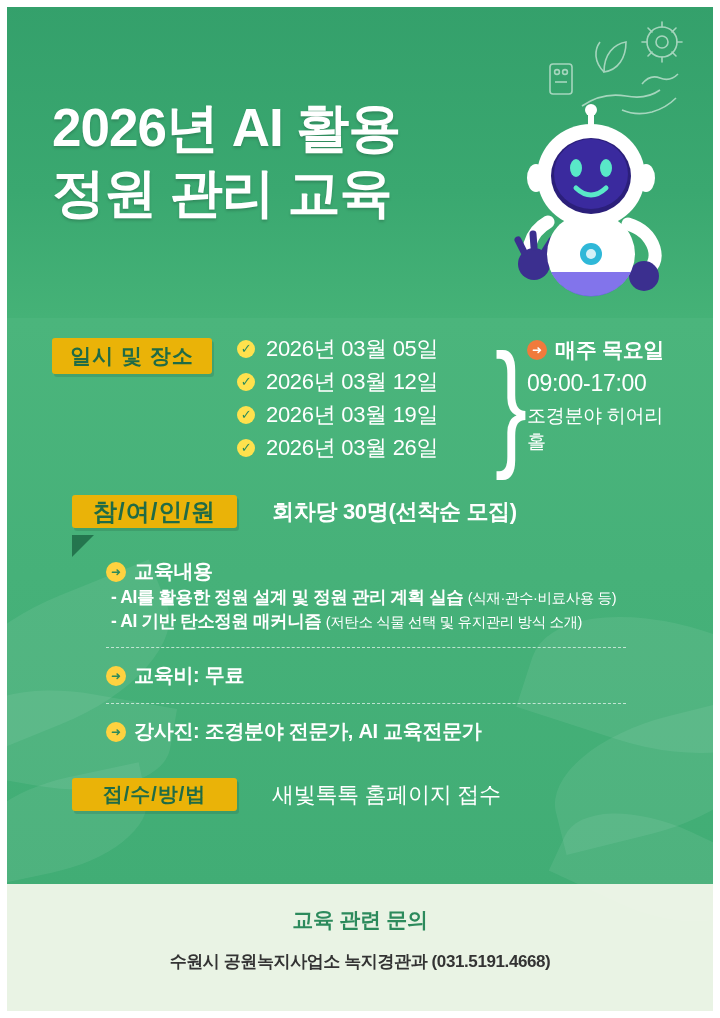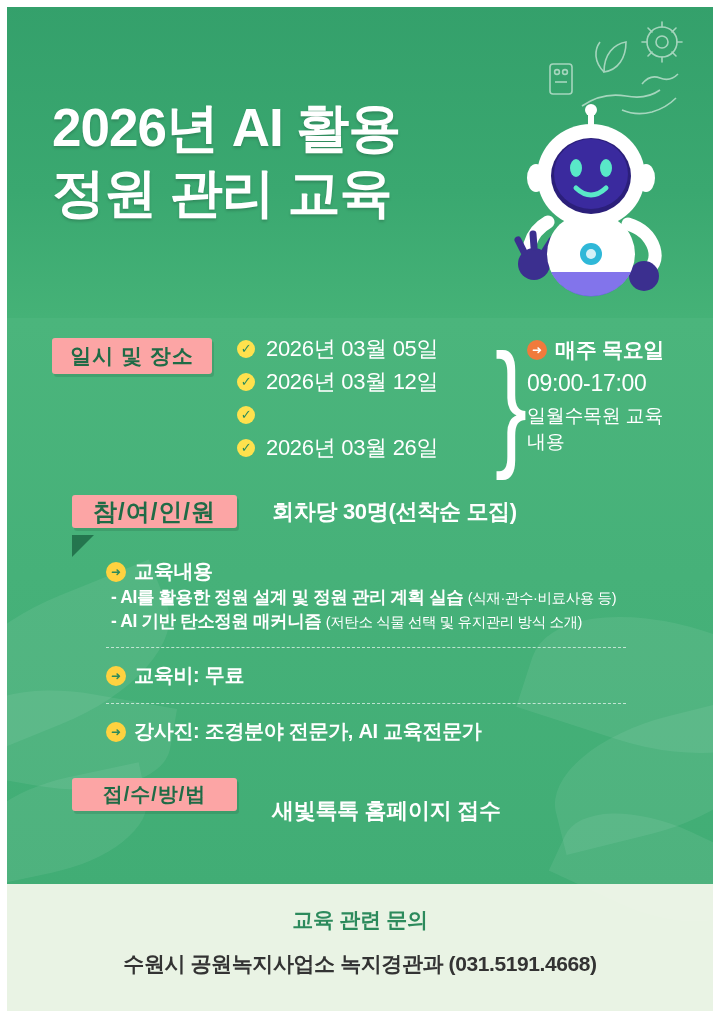--- a/index.html
+++ b/index.html
@@ -106,21 +106,21 @@
     text-shadow: 0 1px 2px rgba(0,0,0,0.15);
   }
   
   .robot {
     position: absolute;
     right: 34px; top: 104px;
     width: 190px; height: 215px;
   }
   
   .tag {
-    background: #fca5a5;
+    background: #eab308;
     color: #1f6b46;
     font-weight: bold;
     border-radius: 3px;
     display: inline-block;
     text-align: center;
     letter-spacing: 1px;
   }
   .tag.shadow { box-shadow: 2px 3px 0 rgba(0,0,0,0.10); }
 
   .row-datetime {
@@ -276,44 +276,44 @@
   }
   .tag-apply {
     position: absolute;
     left: 0; top: 0;
     width: 165px; height: 33px;
     line-height: 33px;
     font-size: 20px;
   }
   .apply-value {
     position: absolute;
-    left: 200px; top: 16px;
+    left: 200px; top: 0;
     height: 33px; line-height: 33px;
     color: #ffffff;
     font-size: 22px;
-    font-weight: bold;
+    font-weight: normal;
     letter-spacing: -0.3px;
   }
   
   .footer {
     position: absolute;
     left: 0; top: 884px;
     width: 720px; height: 134px;
     text-align: center;
   }
   .footer-title {
     margin-top: 22px;
     font-size: 21px;
     font-weight: bold;
     color: #2c8a5c;
     letter-spacing: -0.3px;
   }
   .footer-contact {
     margin-top: 16px;
-    font-size: 21px;
+    font-size: 17px;
     font-weight: bold;
     color: #333333;
     letter-spacing: -0.4px;
   }
 </style>
 </head>
 <body>
 
 <div class="poster">
 
@@ -395,36 +395,37 @@
       <div class="date-item">
         <span class="check">✓</span>
         <span>2026년 03월 05일</span>
       </div>
       <div class="date-item">
         <span class="check">✓</span>
         <span>2026년 03월 12일</span>
       </div>
       <div class="date-item">
         <span class="check">✓</span>
+        <span>2026년 03월 19일</span>
       </div>
       <div class="date-item">
         <span class="check">✓</span>
         <span>2026년 03월 26일</span>
       </div>
     </div>
 
     <div class="brace">}</div>
 
     <div class="when-block">
       <div class="when-weekly">
         <span class="arrow-circle">➜</span>
         <span>매주 목요일</span>
       </div>
       <div class="when-time">09:00-17:00</div>
-      <div class="when-place">일월수목원 교육내용</div>
+      <div class="when-place">조경분야 히어리홀</div>
     </div>
   </div>
 
   <div class="row-participants">
     <div class="tag tag-participants shadow">참/여/인/원</div>
     <div class="participants-value">회차당 30명(선착순 모집)</div>
   </div>
   <div class="corner-fold"></div>
 
   <div class="content">

